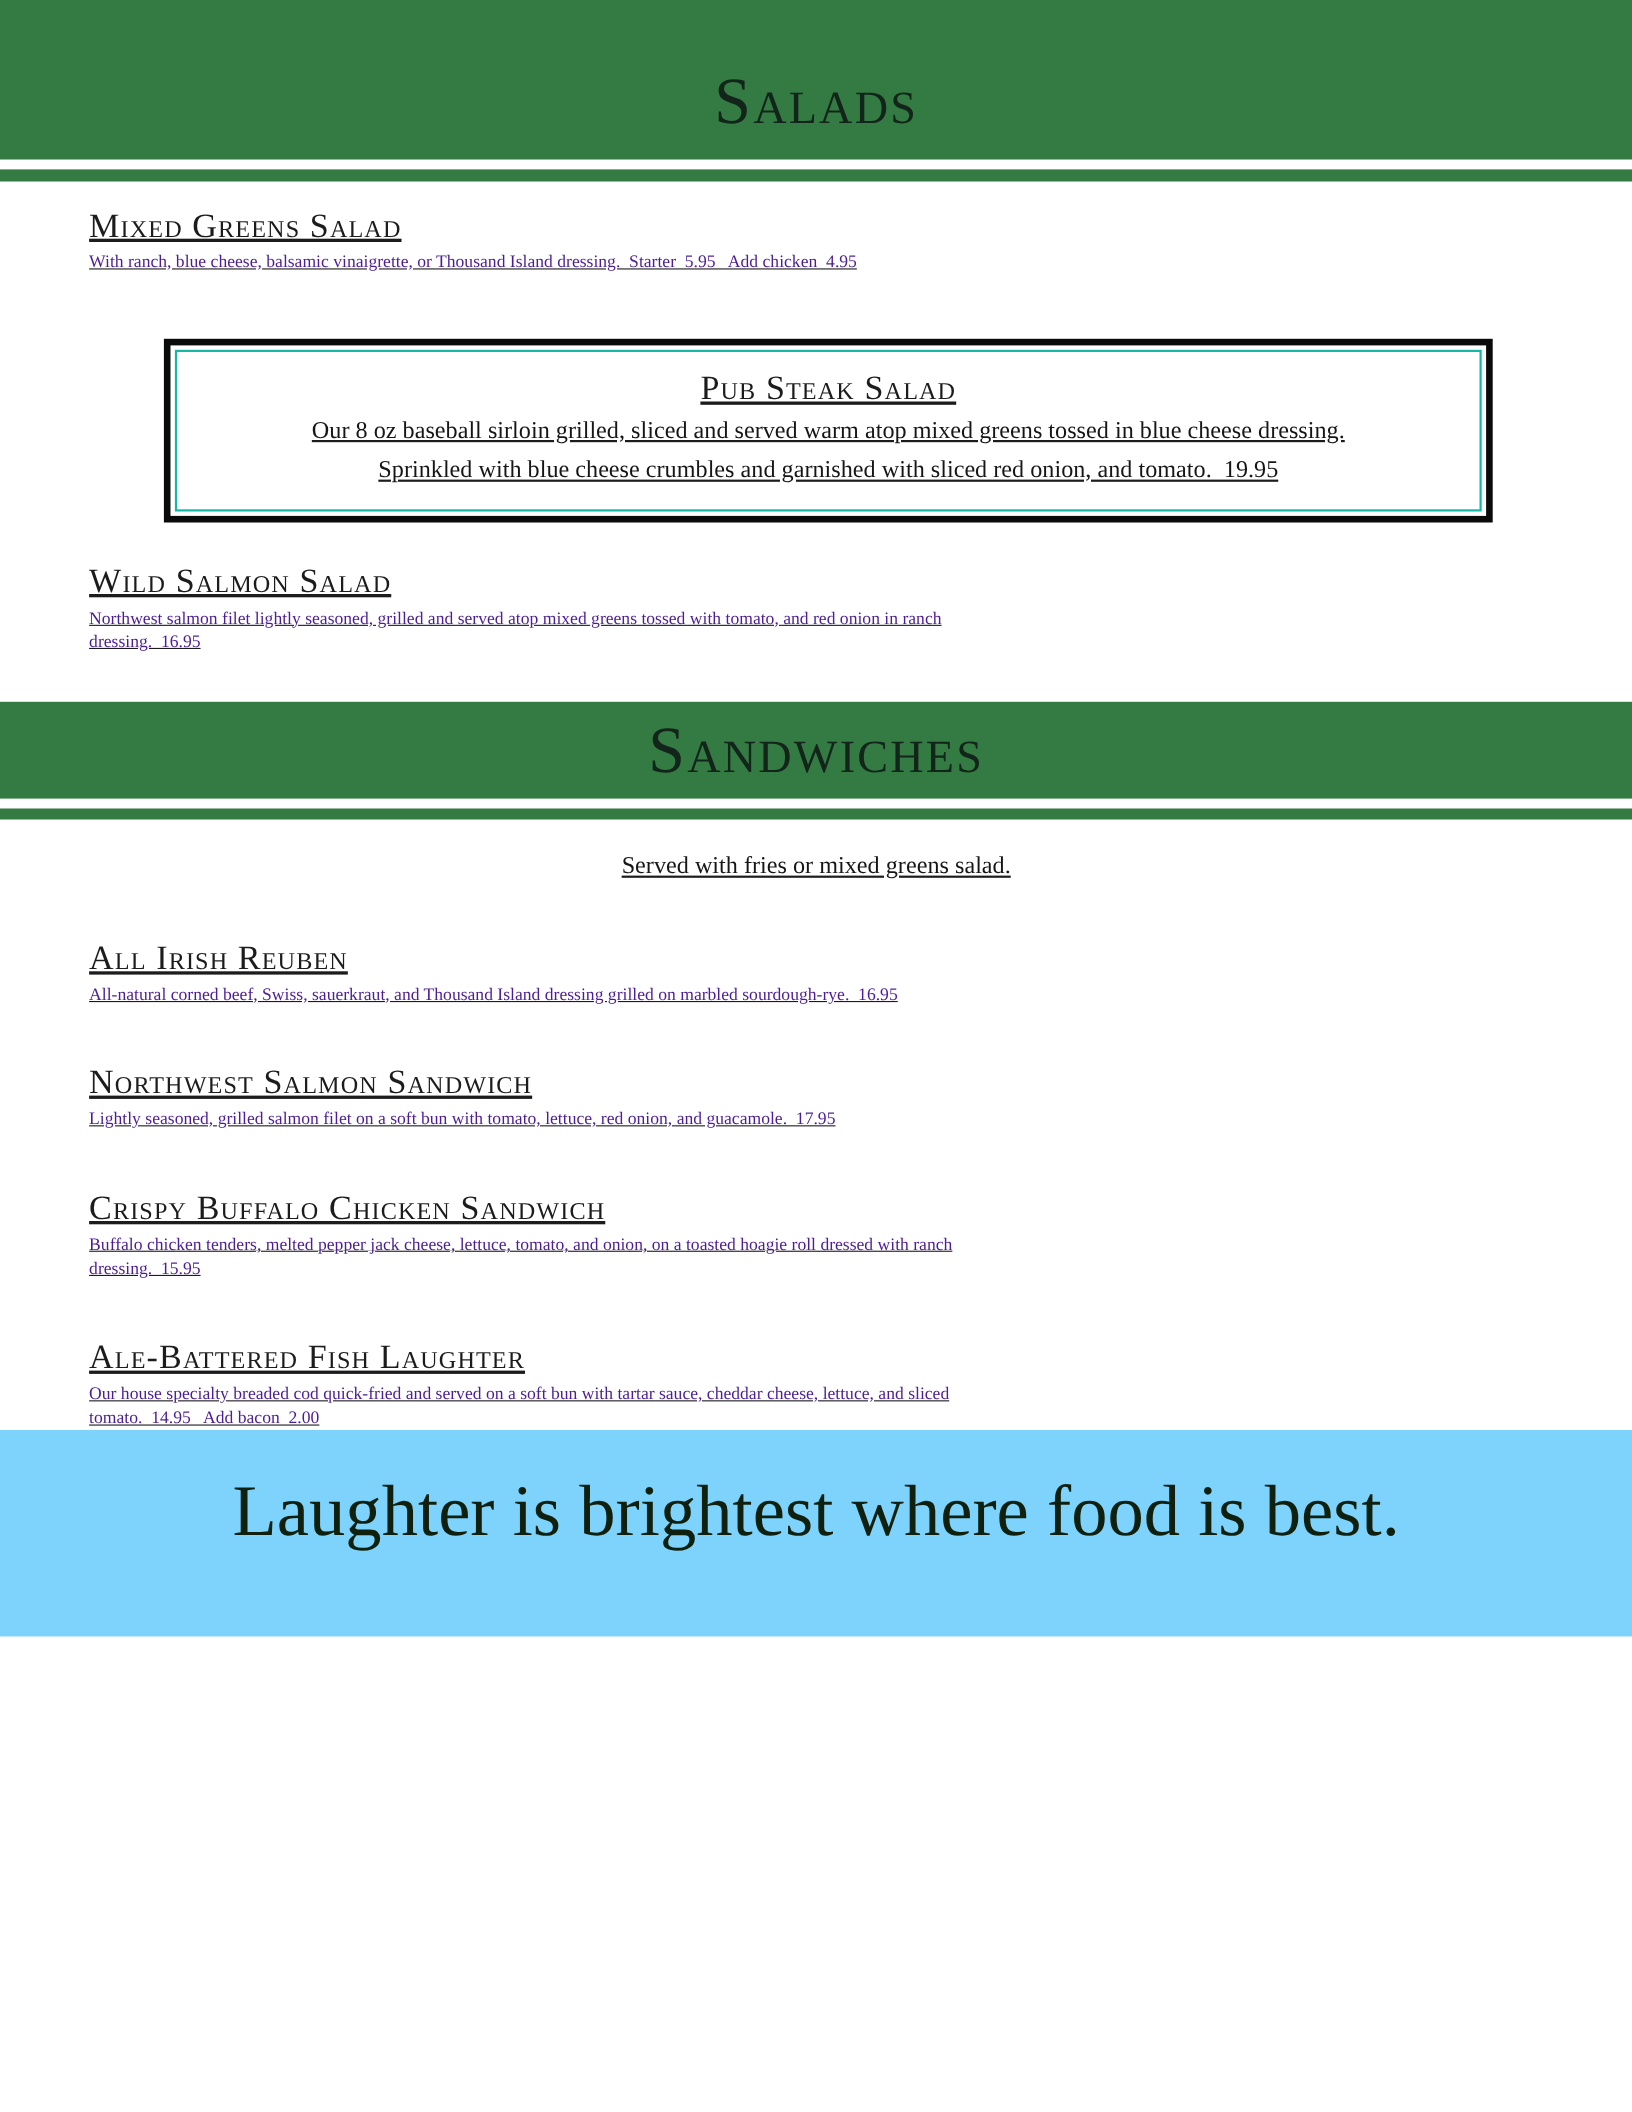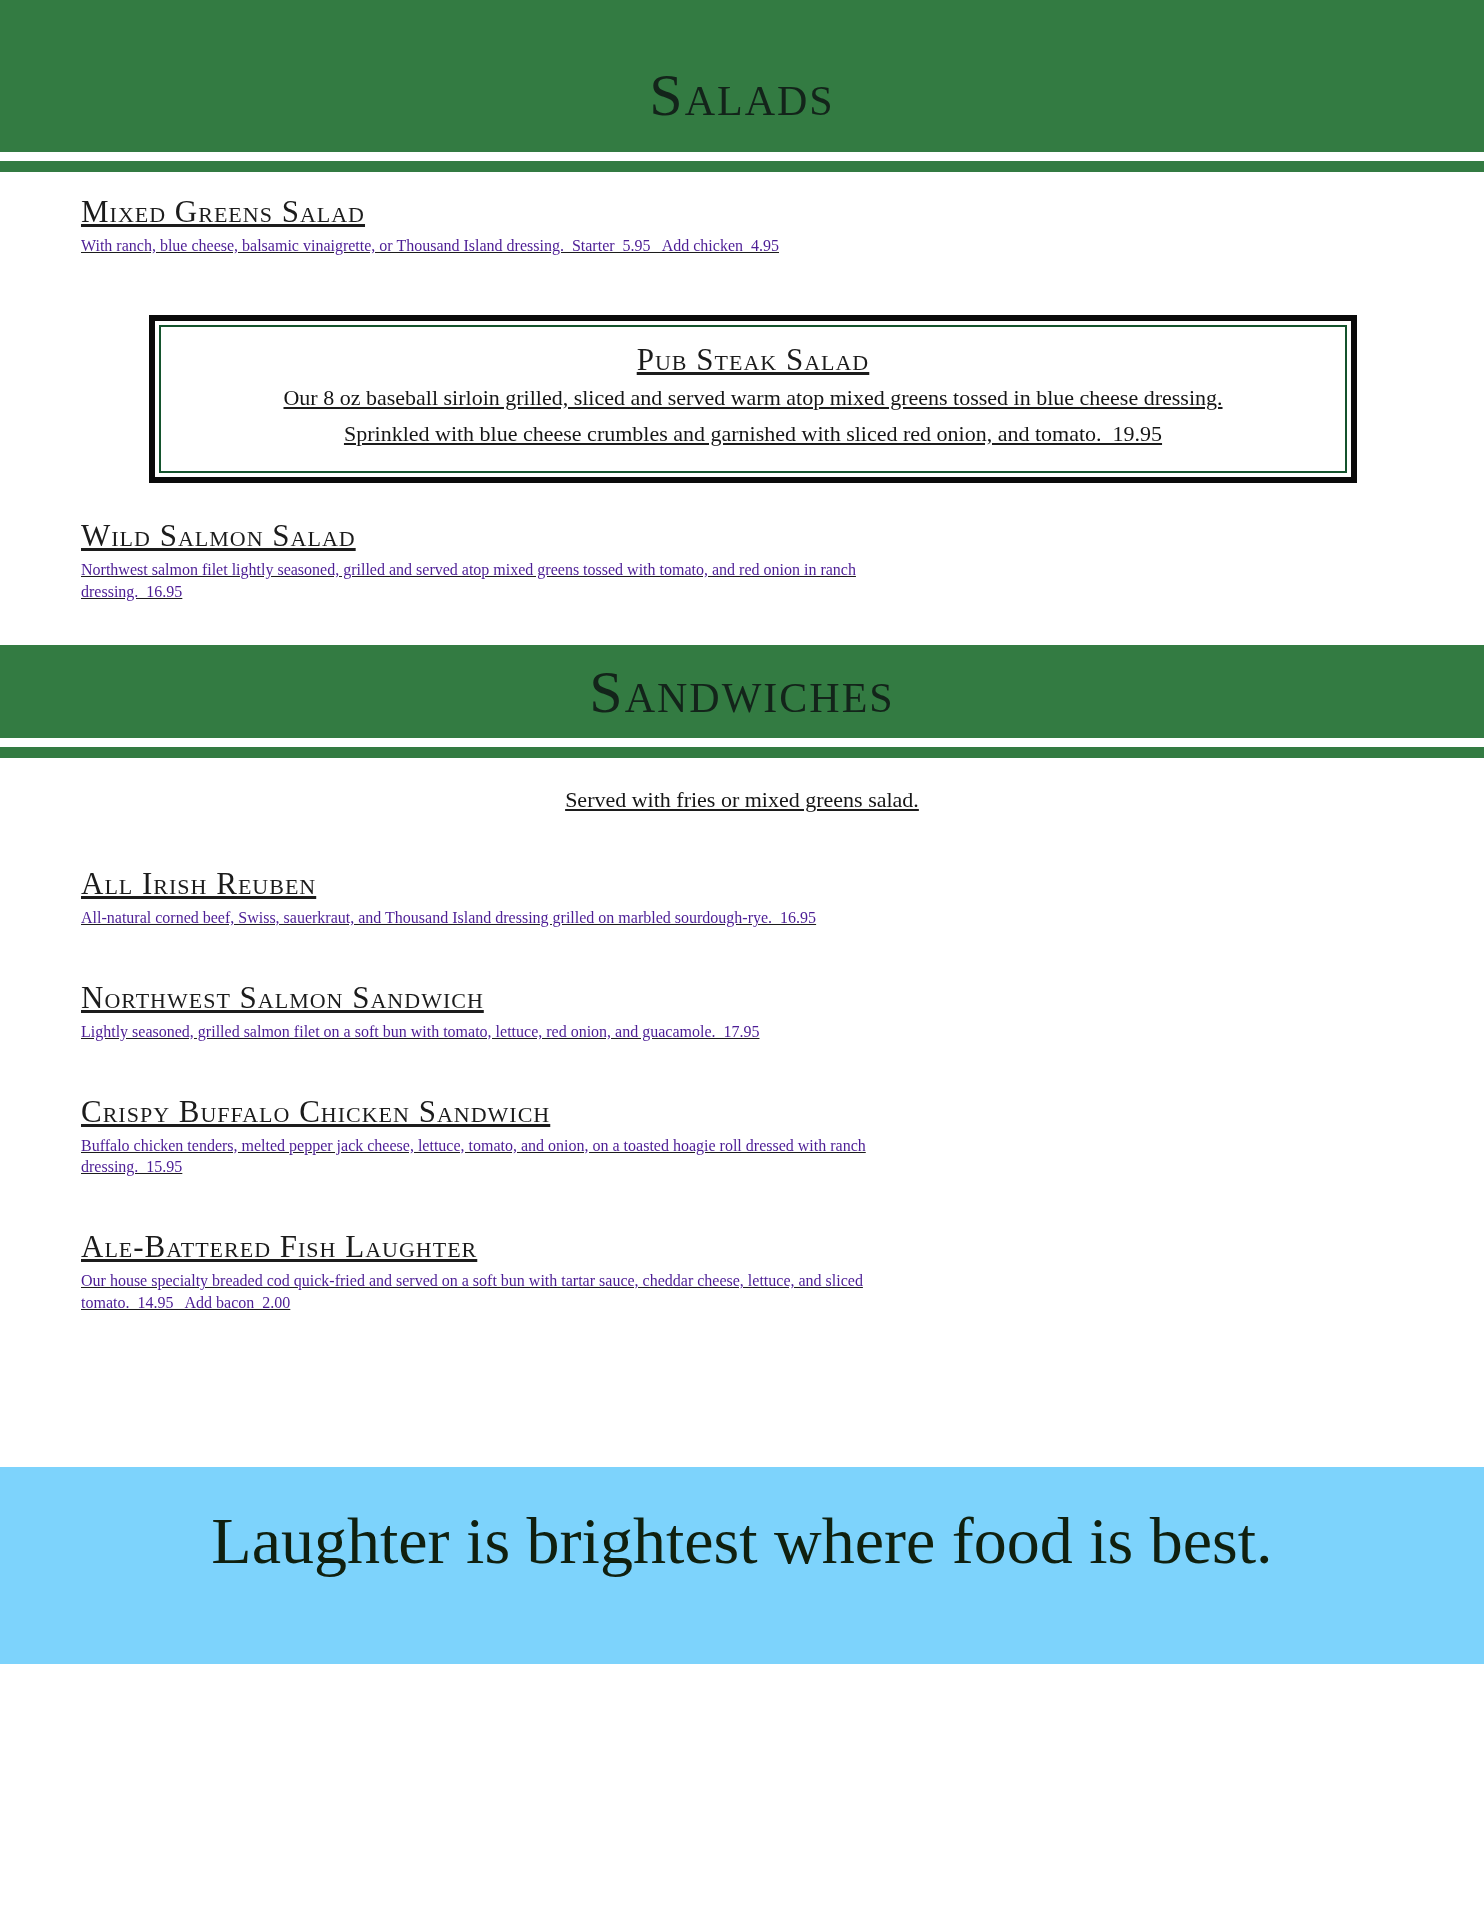--- a/index.html
+++ b/index.html
@@ -1,19 +1,19 @@
 <!DOCTYPE html>
 <html><head>
 <meta charset="utf-8">
 <style>
   * { box-sizing: border-box; }
   html, body { margin: 0; padding: 0; background: #ffffff; }
   .page {
     width: 1484px;
-    height: 1664px;
+    height: 1488px;
     margin: 0 auto;
     background: #ffffff;
     font-family: "Liberation Serif", serif;
     color: #1c1c1c;
     display: flex;
     flex-direction: column;
     overflow: hidden;
   }
   .banner {
     background: #337b42;
@@ -60,21 +60,21 @@
   }
   .after-box { margin-top: 36px; }
   .featured-outer {
     margin: 58px 0 0 68px;
     width: 1208px;
     border: 6px solid #0a0a0a;
     background: #ffffff;
   }
   .featured-inner {
     margin: 4px;
-    border: 2px solid #14532d;
+    border: 2px solid #14b8a6;
     padding: 16px 28px 22px 28px;
     text-align: center;
   }
   .featured-inner h2 {
     margin: 0;
     font-size: 31px;
     font-weight: normal;
     font-variant: small-caps;
     letter-spacing: 1px;
     line-height: 1.1;

